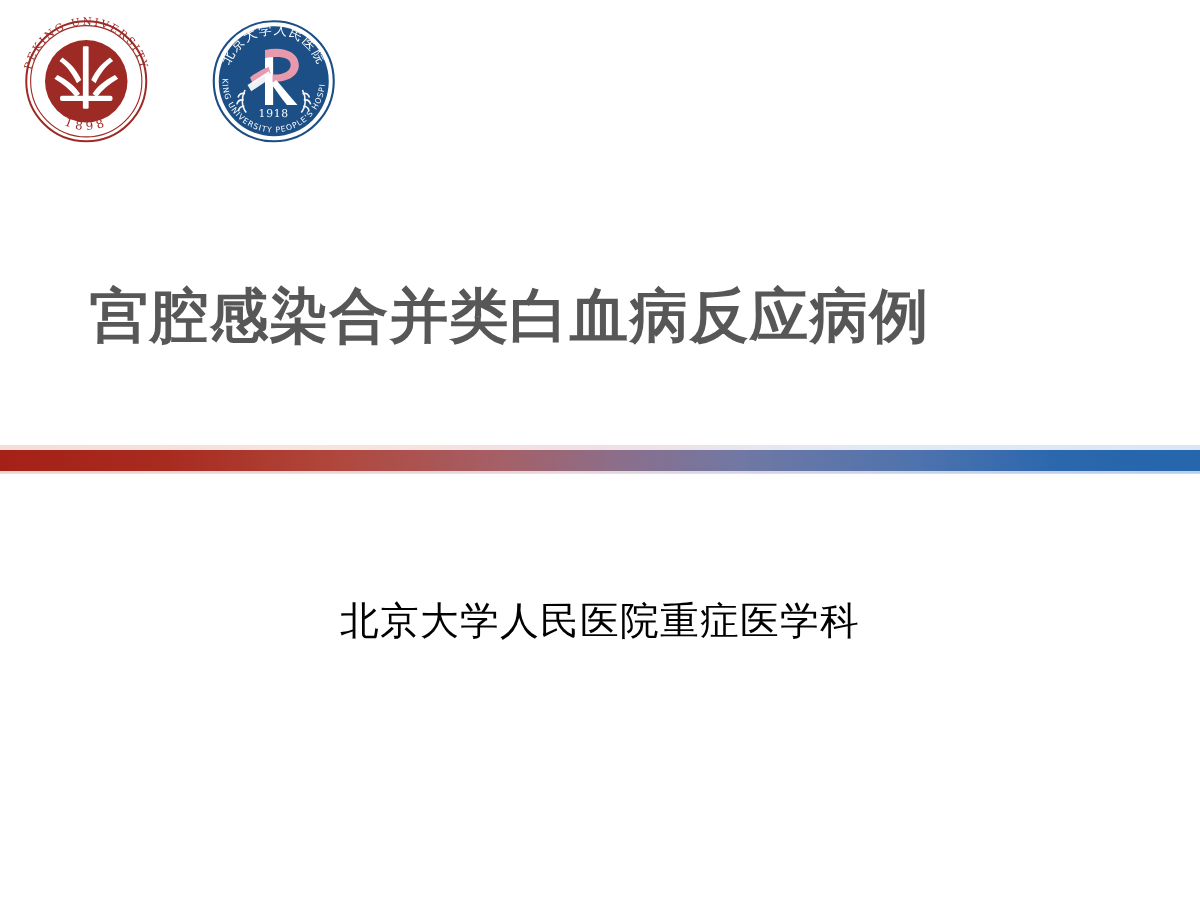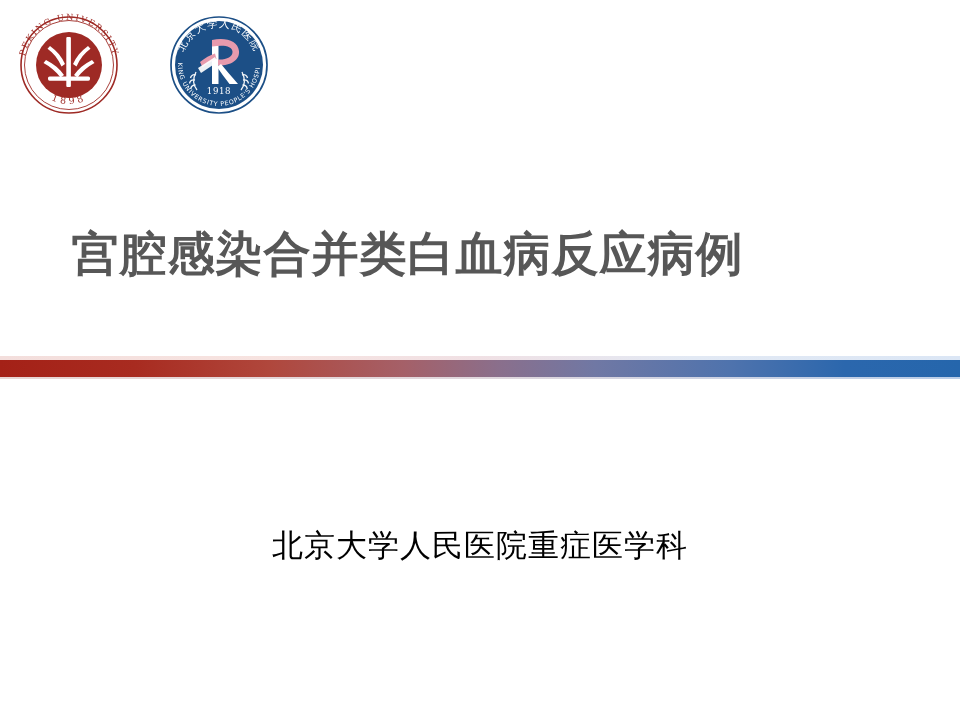--- a/index.html
+++ b/index.html
@@ -109,21 +109,20 @@
     width: 960px;
     text-align: center;
     font-family: "DejaVu Serif", "Liberation Serif", serif;
     color: #000000;
   }
   .subtitle-line {
     font-size: 31px;
     line-height: 1.62;
     letter-spacing: 1px;
     white-space: nowrap;
-    margin-top: 48px;
   }
 </style>
 </head>
 <body>
 
 <div class="slide">
 
   <div class="logo-row">
 
     <div class="logo">

